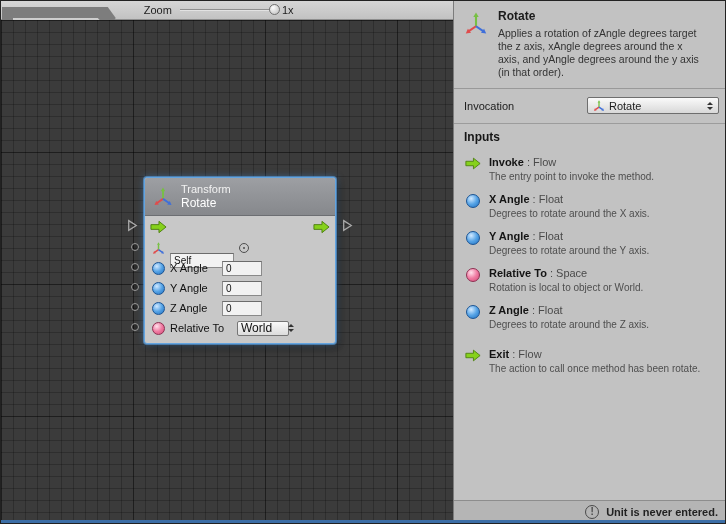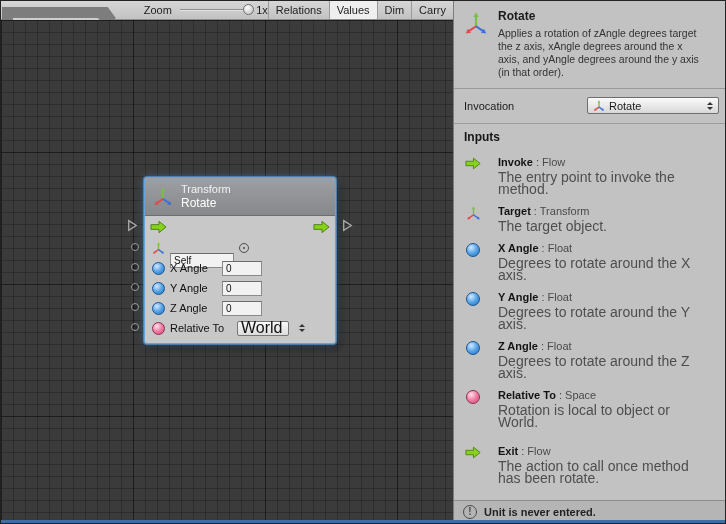--- a/index.html
+++ b/index.html
@@ -66,21 +66,21 @@
   .p-label { white-space:nowrap; }
   .p-lab-48 { width:47px; flex:none; }
   .p-lab-62 { width:62px; flex:none; }
   .nfield {
     height:15px; border:1px solid #8a8a8a; border-top-color:#6c6c6c; background:#f2f2f2;
     font-family:"Liberation Sans",sans-serif; font-size:10px; padding:0 3px; color:#111;
   }
   .w62 { width:64px;margin-top:25px; } .w40 { width:40px; }
   .mini-popup {
     display:flex; align-items:center; gap:16px; width:52px; height:15px; padding:0 3px;
-    background:linear-gradient(#fafafa,#dcdcdc); border:1px solid #767676; border-radius:2px; font-size:16px;
+    background:linear-gradient(#fafafa,#dcdcdc); border:1px solid #767676; border-radius:2px; font-size:12px;
   }
   .spin { display:flex; flex-direction:column; gap:2px; margin-left:auto; }
   .spin i { display:block; width:0; height:0; border-left:3px solid transparent; border-right:3px solid transparent; }
   .spin .up { border-bottom:3px solid #333; }
   .spin .dn { border-top:3px solid #333; }
   .target-icon { position:relative; width:10px; height:10px; border:1px solid #4e4e4e; border-radius:50%; flex:none; }
   .target-icon::after { content:""; position:absolute; left:3px; top:3px; width:2px; height:2px; border-radius:50%; background:#4e4e4e; }
   
   .out-port { position:absolute; }
   .ring { width:8px; height:8px; border-radius:50%; border:1px solid #9b9b9b; background:rgba(0,0,0,0.25); }
@@ -92,31 +92,31 @@
   .insp-header { display:flex; gap:10px; padding:8px 10px 9px 10px; border-bottom:1px solid #999; }
   .insp-title { font-weight:bold; font-size:12px; margin-bottom:4px; }
   .insp-desc { font-size:10.5px; line-height:13px; color:#333; width:202px; }
   .invocation-row { display:flex; align-items:center; justify-content:space-between; padding:8px 8px 9px 10px; }
   .unity-popup {
     display:flex; align-items:center; gap:4px; width:132px; height:17px; padding:0 5px;
     background:linear-gradient(#fafafa,#d8d8d8); border:1px solid #6e6e6e; border-radius:2px; font-size:11px;
   }
   .section-head { border-top:1px solid #9c9c9c; padding:6px 4px 5px 10px; font-weight:bold; font-size:12px; color:#161616; }
   .entries { padding-top:7px; }
-  .entry { display:flex; gap:16px; padding:0 10px; margin-bottom:10px; }
+  .entry { display:flex; gap:7px; padding:0 10px; margin-bottom:10px; }
   .eicon { width:18px; flex:none; display:flex; justify-content:center; padding-top:1px; }
   .ename { font-weight:bold; color:#141414; }
   .etype { color:#4a4a4a; }
   .etype::before { content:" : "; }
-  .edesc { font-size:14px; color:#4e4e4e; margin-top:3px; line-height:12px; width:215px; }
+  .edesc { font-size:10px; color:#4e4e4e; margin-top:3px; line-height:12px; width:215px; }
   .orb-sm { width:14px; height:14px; }
   .warnbar {
     position:absolute; left:0; bottom:0; width:100%; height:22px; background:#b5b5b5;
     border-top:1px solid #8d8d8d; display:flex; align-items:center; gap:7px; padding:0 9px;
-    font-weight:bold; font-size:11px; color:#222;
+    font-weight:bold; font-size:11px; color:#222;justify-content:flex-end;
   }
   .warn-icon { width:14px; height:14px; border-radius:50%; border:1px solid #4a4a4a; color:#4a4a4a;
     display:flex; align-items:center; justify-content:center; font-size:10px; font-weight:bold; flex:none; }
   .warn-icon::before { content:"!"; }
   .bottombar { position:absolute; left:0; bottom:0; width:726px; height:3px; background:#3c6ea6; }
 </style>
 </head>
 <body>
 
 <div id="app">
@@ -130,26 +130,20 @@
           <polygon points="11,3.5 6,6 6,11 11,8.5" fill="#8f8f8f" stroke="#555" stroke-width="0.8"></polygon>
         </svg>
         <span>GameObject</span>
       </div>
     </div>
     <span class="zoom-label">Zoom</span>
     <div class="zoom-track">
       <div class="zoom-knob"></div>
     </div>
     <span class="zoom-value">1x</span>
-    <div class="tb-buttons">
-      <div class="tb-btn">Relations</div>
-      <div class="tb-btn active">Values</div>
-      <div class="tb-btn">Dim</div>
-      <div class="tb-btn">Carry</div>
-    </div>
   </div>
 
   <div class="canvas">
 
     <div class="node">
       <div class="node-header">
         <svg width="20" height="20" viewBox="0 0 16 16">
           <line x1="8" y1="9.5" x2="8" y2="2.8" stroke="#77c043" stroke-width="1.5"></line>
           <polygon points="8,0.4 6.2,3.4 9.8,3.4" fill="#77c043"></polygon>
           <line x1="8" y1="9.5" x2="3.2" y2="12.8" stroke="#e04b4b" stroke-width="1.5"></line>
@@ -275,36 +269,20 @@
           <svg width="16" height="13" viewBox="0 0 18 14">
               <polygon points="1,4.5 9.5,4.5 9.5,1 17,7 9.5,13 9.5,9.5 1,9.5" fill="#86d11c" stroke="#4c7f10" stroke-width="1"></polygon>
             </svg>
         </span>
         <div>
           <div><span class="ename">Invoke</span><span class="etype">Flow</span></div>
           <div class="edesc">The entry point to invoke the method.</div>
         </div>
       </div>
 
-      <div class="entry">
-        <span class="eicon">
-          <svg width="15" height="15" viewBox="0 0 16 16">
-            <line x1="8" y1="9.5" x2="8" y2="2.8" stroke="#77c043" stroke-width="1.6"></line>
-            <polygon points="8,0.4 6.2,3.4 9.8,3.4" fill="#77c043"></polygon>
-            <line x1="8" y1="9.5" x2="3.2" y2="12.8" stroke="#e04b4b" stroke-width="1.6"></line>
-            <polygon points="1.2,14.4 4.7,13.9 2.6,11.1" fill="#e04b4b"></polygon>
-            <line x1="8" y1="9.5" x2="12.8" y2="12.8" stroke="#3f6fda" stroke-width="1.6"></line>
-            <polygon points="14.8,14.4 11.3,13.9 13.4,11.1" fill="#3f6fda"></polygon>
-          </svg>
-        </span>
-        <div>
-          <div><span class="ename">Target</span><span class="etype">Transform</span></div>
-          <div class="edesc">The target object.</div>
-        </div>
-      </div>
 
       <div class="entry">
         <span class="eicon">
             <span class="orb orb-blue orb-sm"></span>
           </span>
         <div>
           <div><span class="ename">X Angle</span><span class="etype">Float</span></div>
           <div class="edesc">Degrees to rotate around the X axis.</div>
         </div>
       </div>
@@ -314,35 +292,35 @@
             <span class="orb orb-blue orb-sm"></span>
           </span>
         <div>
           <div><span class="ename">Y Angle</span><span class="etype">Float</span></div>
           <div class="edesc">Degrees to rotate around the Y axis.</div>
         </div>
       </div>
 
       <div class="entry">
         <span class="eicon">
+            <span class="orb orb-pink orb-sm"></span>
+          </span>
+        <div>
+          <div><span class="ename">Relative To</span><span class="etype">Space</span></div>
+          <div class="edesc">Rotation is local to object or World.</div>
+        </div>
+      </div>
+
+      <div class="entry">
+        <span class="eicon">
             <span class="orb orb-blue orb-sm"></span>
           </span>
         <div>
           <div><span class="ename">Z Angle</span><span class="etype">Float</span></div>
           <div class="edesc">Degrees to rotate around the Z axis.</div>
-        </div>
-      </div>
-
-      <div class="entry">
-        <span class="eicon">
-            <span class="orb orb-pink orb-sm"></span>
-          </span>
-        <div>
-          <div><span class="ename">Relative To</span><span class="etype">Space</span></div>
-          <div class="edesc">Rotation is local to object or World.</div>
         </div>
       </div>
     </div>
 
 
     <div class="entries">
       <div class="entry">
         <span class="eicon">
           <svg width="16" height="13" viewBox="0 0 18 14">
               <polygon points="1,4.5 9.5,4.5 9.5,1 17,7 9.5,13 9.5,9.5 1,9.5" fill="#86d11c" stroke="#4c7f10" stroke-width="1"></polygon>

